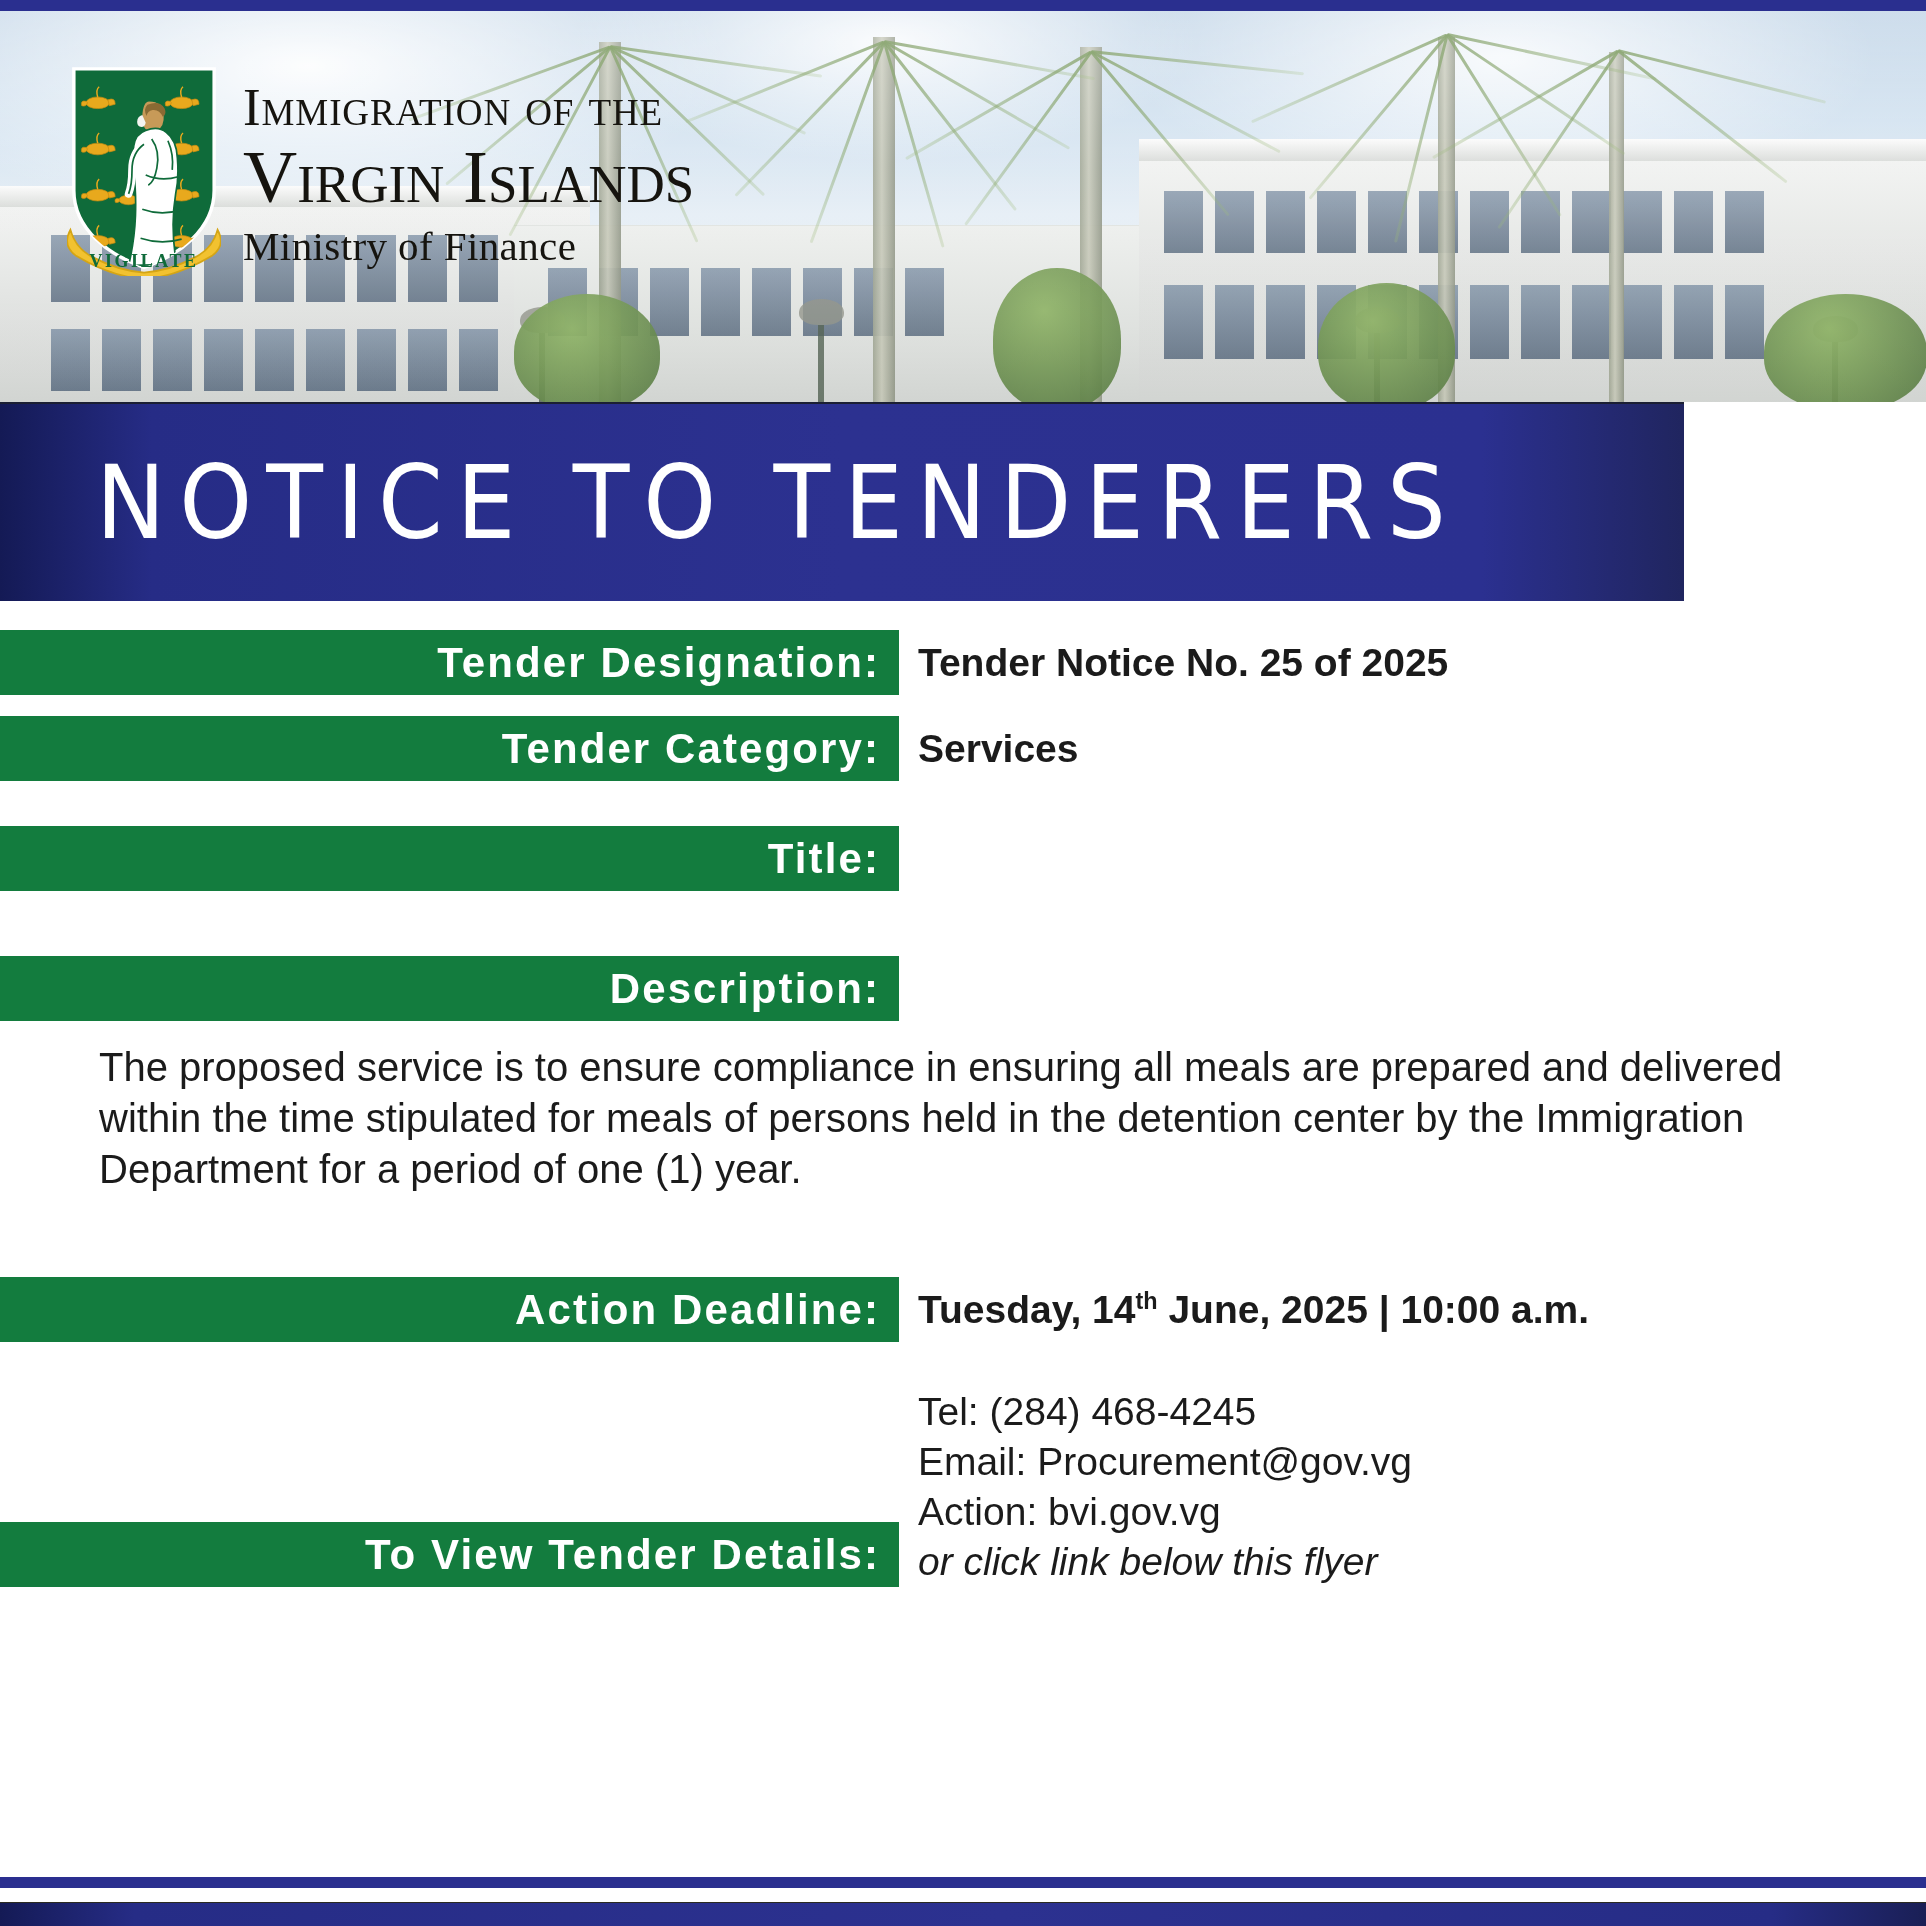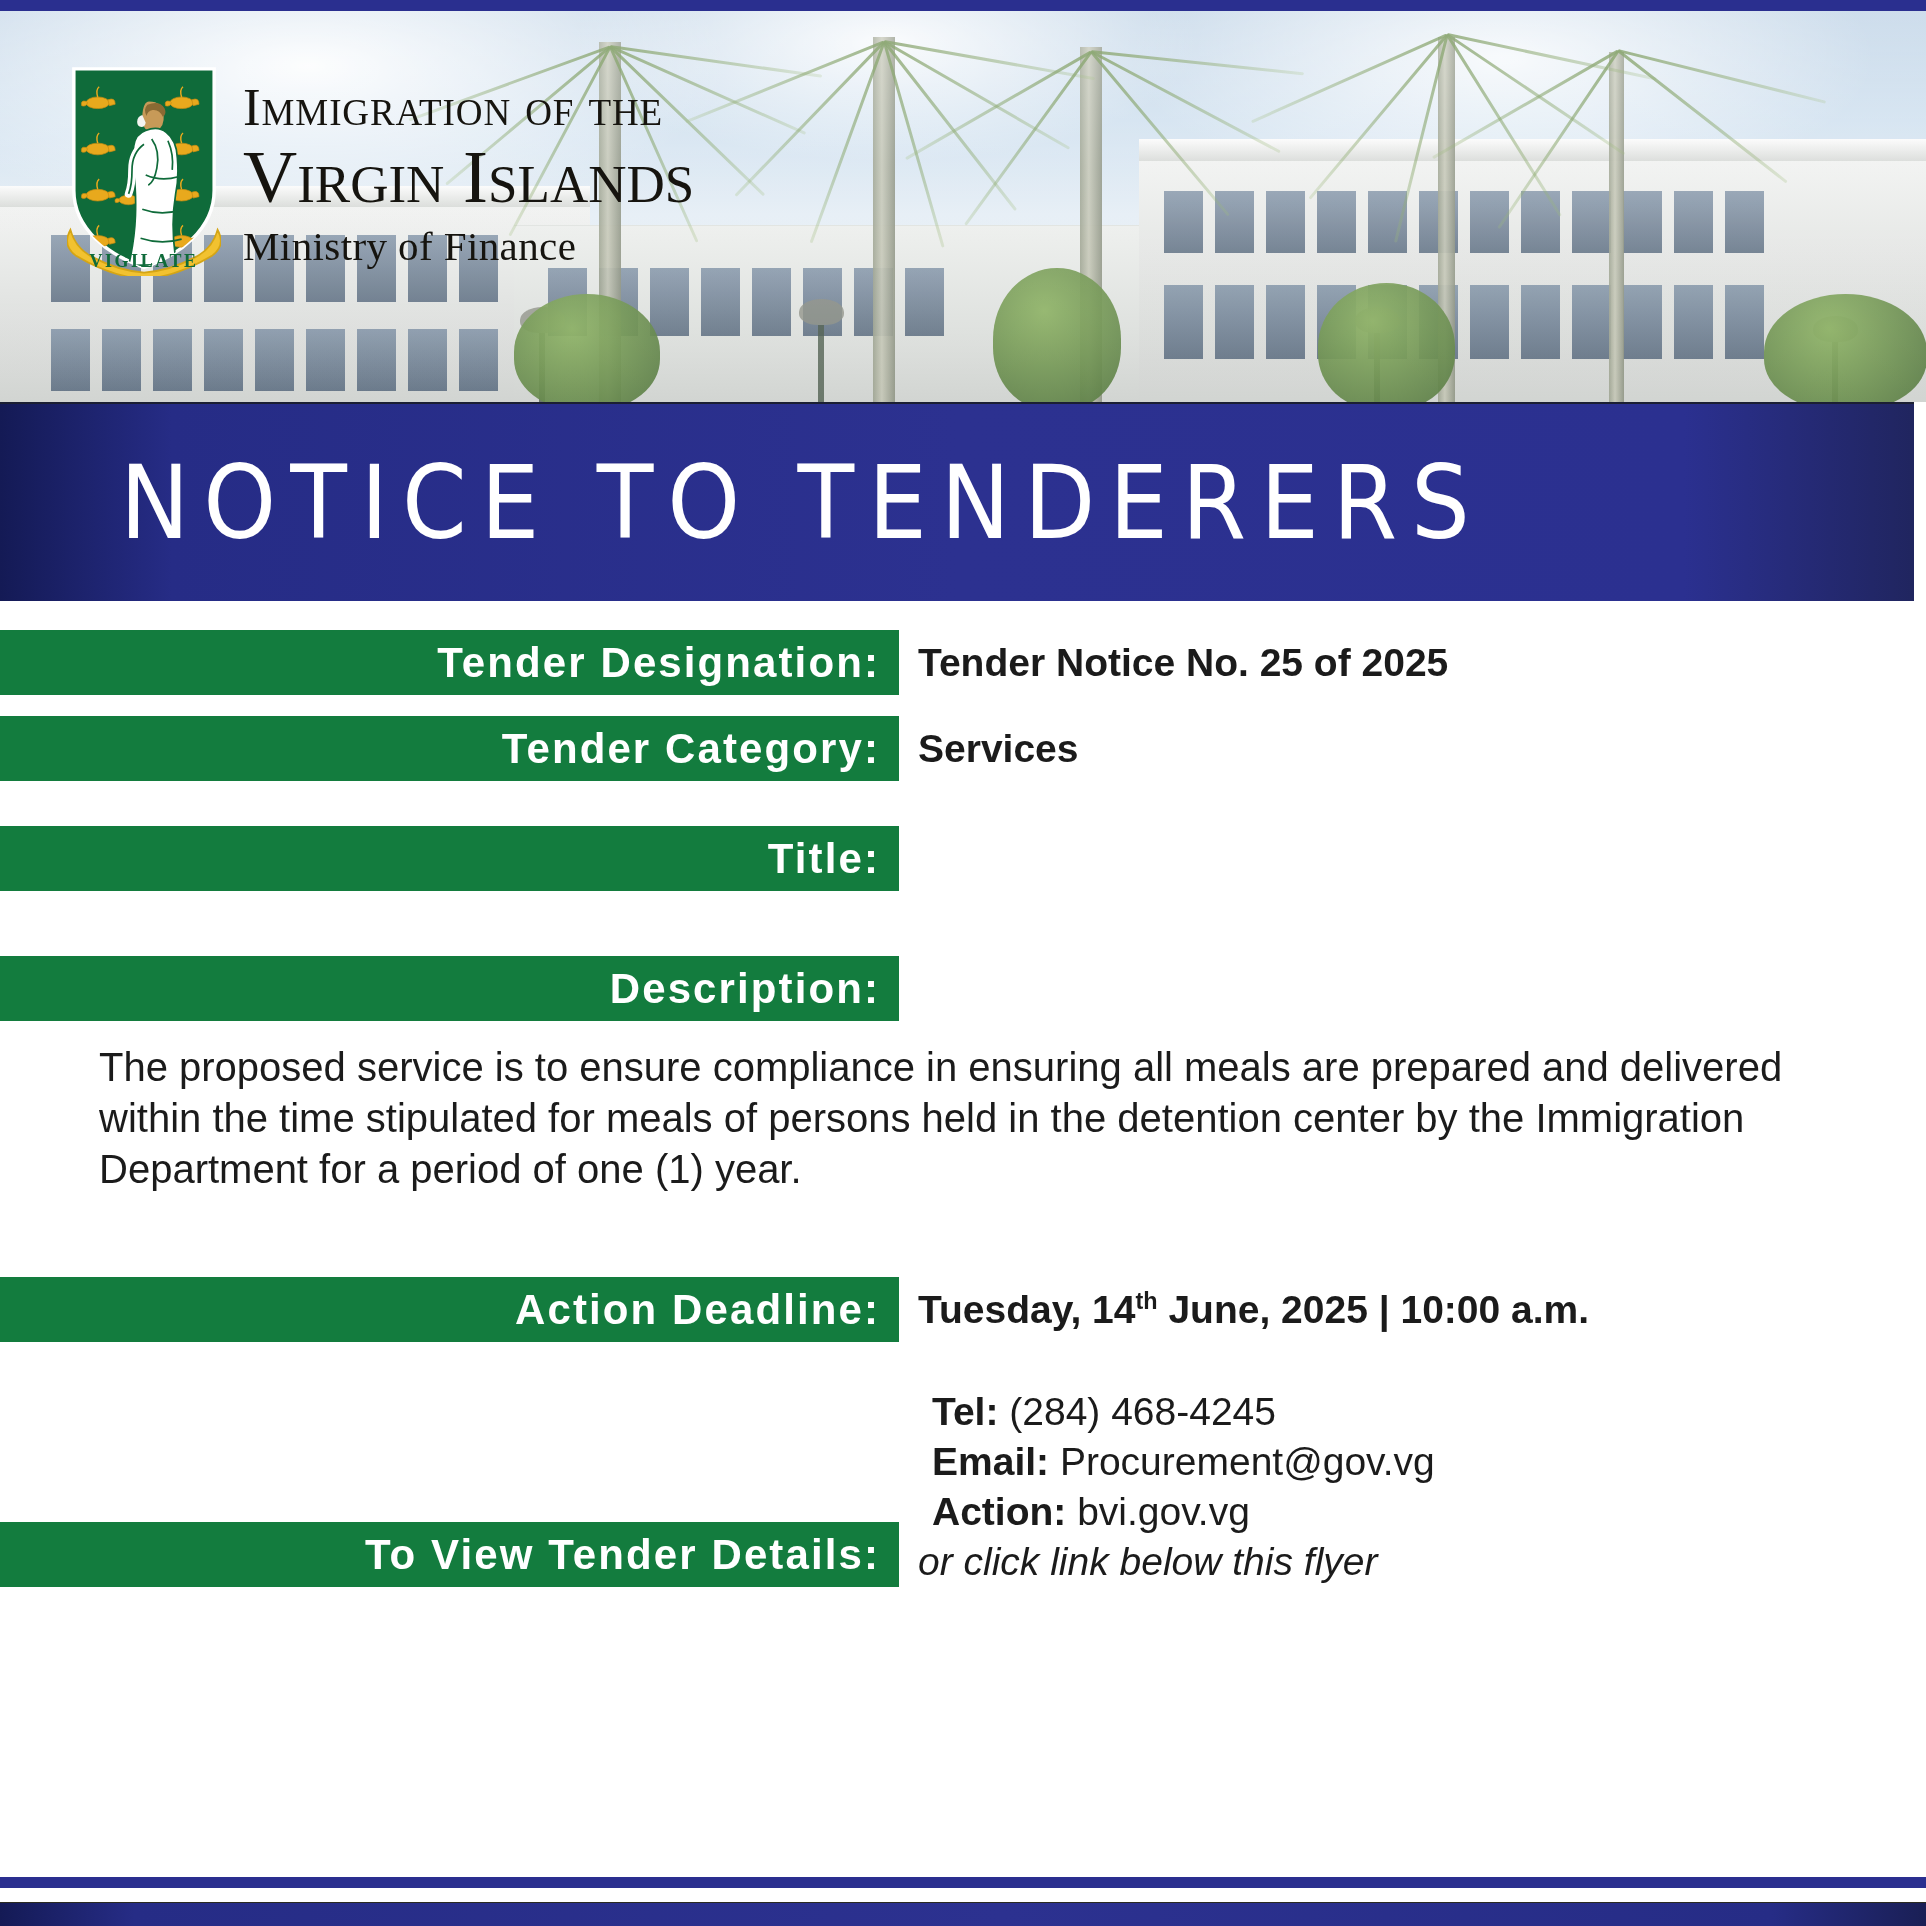--- a/index.html
+++ b/index.html
@@ -156,29 +156,29 @@
     font-size: 41px;
     margin-top: 12px;
     letter-spacing: 0.4px;
   }
   .sc { font-variant: small-caps; }
 
   
   .banner {
     position: absolute;
     top: 402px; left: 0;
-    width: 1914px;
+    width: 1684px;
     height: 199px;
     background:
       linear-gradient(90deg, #141a55 0%, #262c86 9%, #2c3190 50%, #2b3090 88%, #20255f 100%);
     border-top: 2.6px solid #1b1f33;
     display: flex;
     align-items: center;
     box-sizing: border-box;
-    padding-left: 120px;
+    padding-left: 96px;
   }
   .banner-title {
     color: #ffffff;
     font-family: "DejaVu Sans Condensed", "Liberation Sans Narrow", "Liberation Sans", sans-serif;
     font-size: 101px;
     font-weight: 300;
     letter-spacing: 13.7px;
     white-space: nowrap;
     transform: scaleX(1.02);
     transform-origin: left center;
@@ -233,21 +233,21 @@
   }
 
   .contact {
     padding-left: 19px;
     color: #1b1b1b;
     font-family: "Liberation Sans Narrow", "Liberation Sans", sans-serif;
     font-size: 39px;
     line-height: 1.28;
   }
   .contact .line { font-weight: 400; }
-  .contact .line b { font-weight: 700; margin-left: 14px; }
+  .contact .line b { font-weight: 400; }
   .contact .note { font-style: italic; font-weight: 400; }
 
   .sp-a { height: 29px; }
   .sp-b { height: 45px; }
   .sp-c { height: 20.5px; }
   .sp-d { height: 74px; }
   .sp-e { height: 45px; }
 
   
   .foot-rule {

